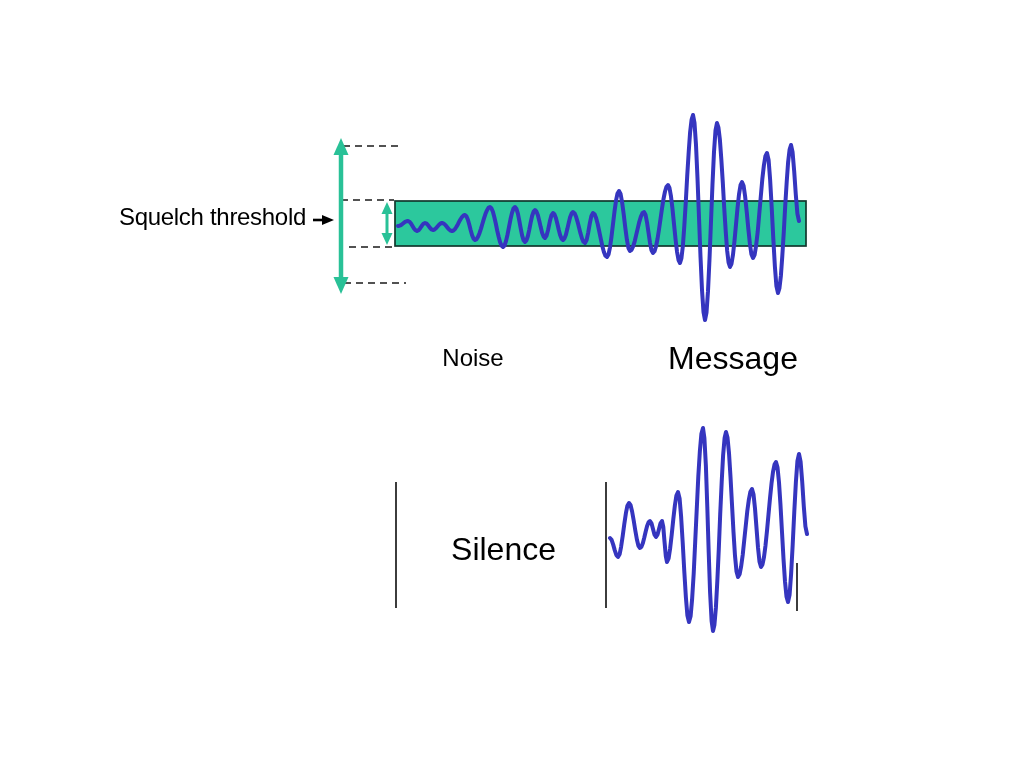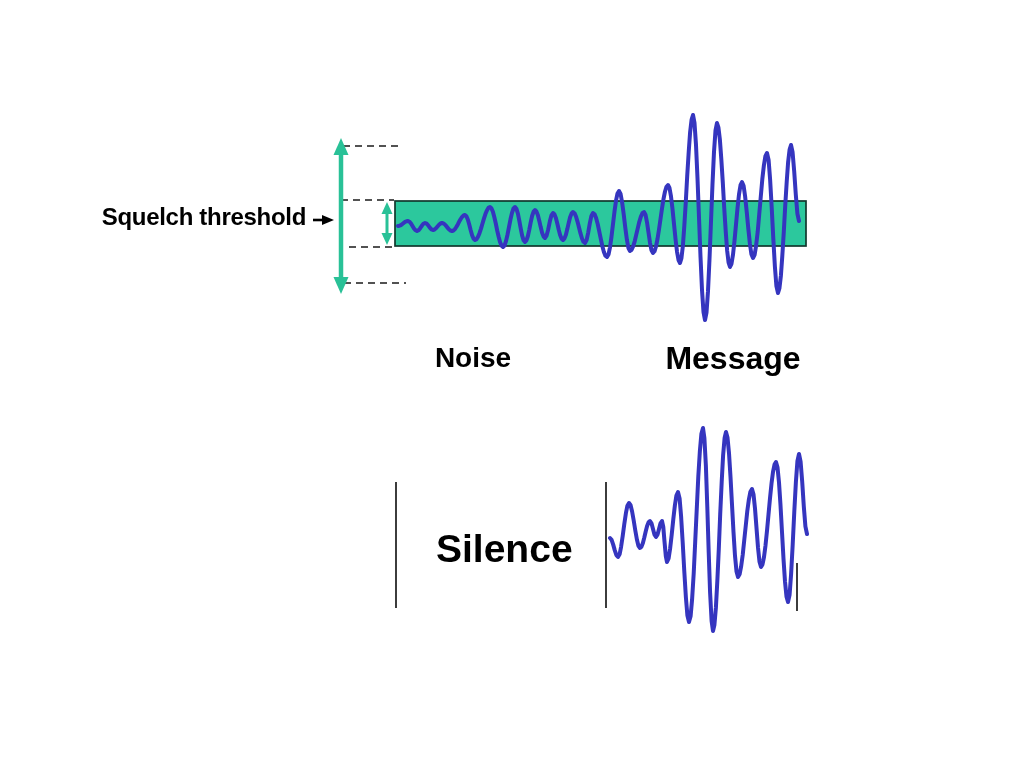--- a/index.html
+++ b/index.html
@@ -12,47 +12,47 @@
     font-family: "Liberation Sans", sans-serif;
   }
   #diagram {
     position: absolute;
     left: 0; top: 0;
     width: 1024px; height: 768px;
   }
   .lbl {
     position: absolute;
     color: #000000;
-    font-weight: bold;
+    font-weight: normal;
     white-space: nowrap;
   }
   .squelch-label {
     left: 88px; top: 203px; width: 218px;
     text-align: right;
     font-size: 24px;
     line-height: 28px;
     letter-spacing: -0.3px;
   }
   .noise-label {
     left: 418px; top: 340px; width: 110px;
     text-align: center;
-    font-size: 28px;
+    font-size: 24px;
     line-height: 36px;
   }
   .message-label {
     left: 655px; top: 340px; width: 140px;
     text-align: center;
     font-size: 32px;
     line-height: 36px;
     margin-left: 8px;
   }
   .silence-label {
     left: 436px; top: 531px; width: 120px;
     text-align: right;
-    font-size: 39px;
+    font-size: 32px;
     line-height: 36px;
   }
 </style>
 </head>
 <body>
 
 <div id="stage">
   <svg id="diagram" viewBox="0 0 1024 768" xmlns="http://www.w3.org/2000/svg">
       <line x1="343" y1="146" x2="401" y2="146" stroke="#1a1a1a" stroke-width="1.7" stroke-dasharray="7 5"></line>
       <line x1="341" y1="200" x2="394" y2="200" stroke="#1a1a1a" stroke-width="1.7" stroke-dasharray="7 5"></line>

